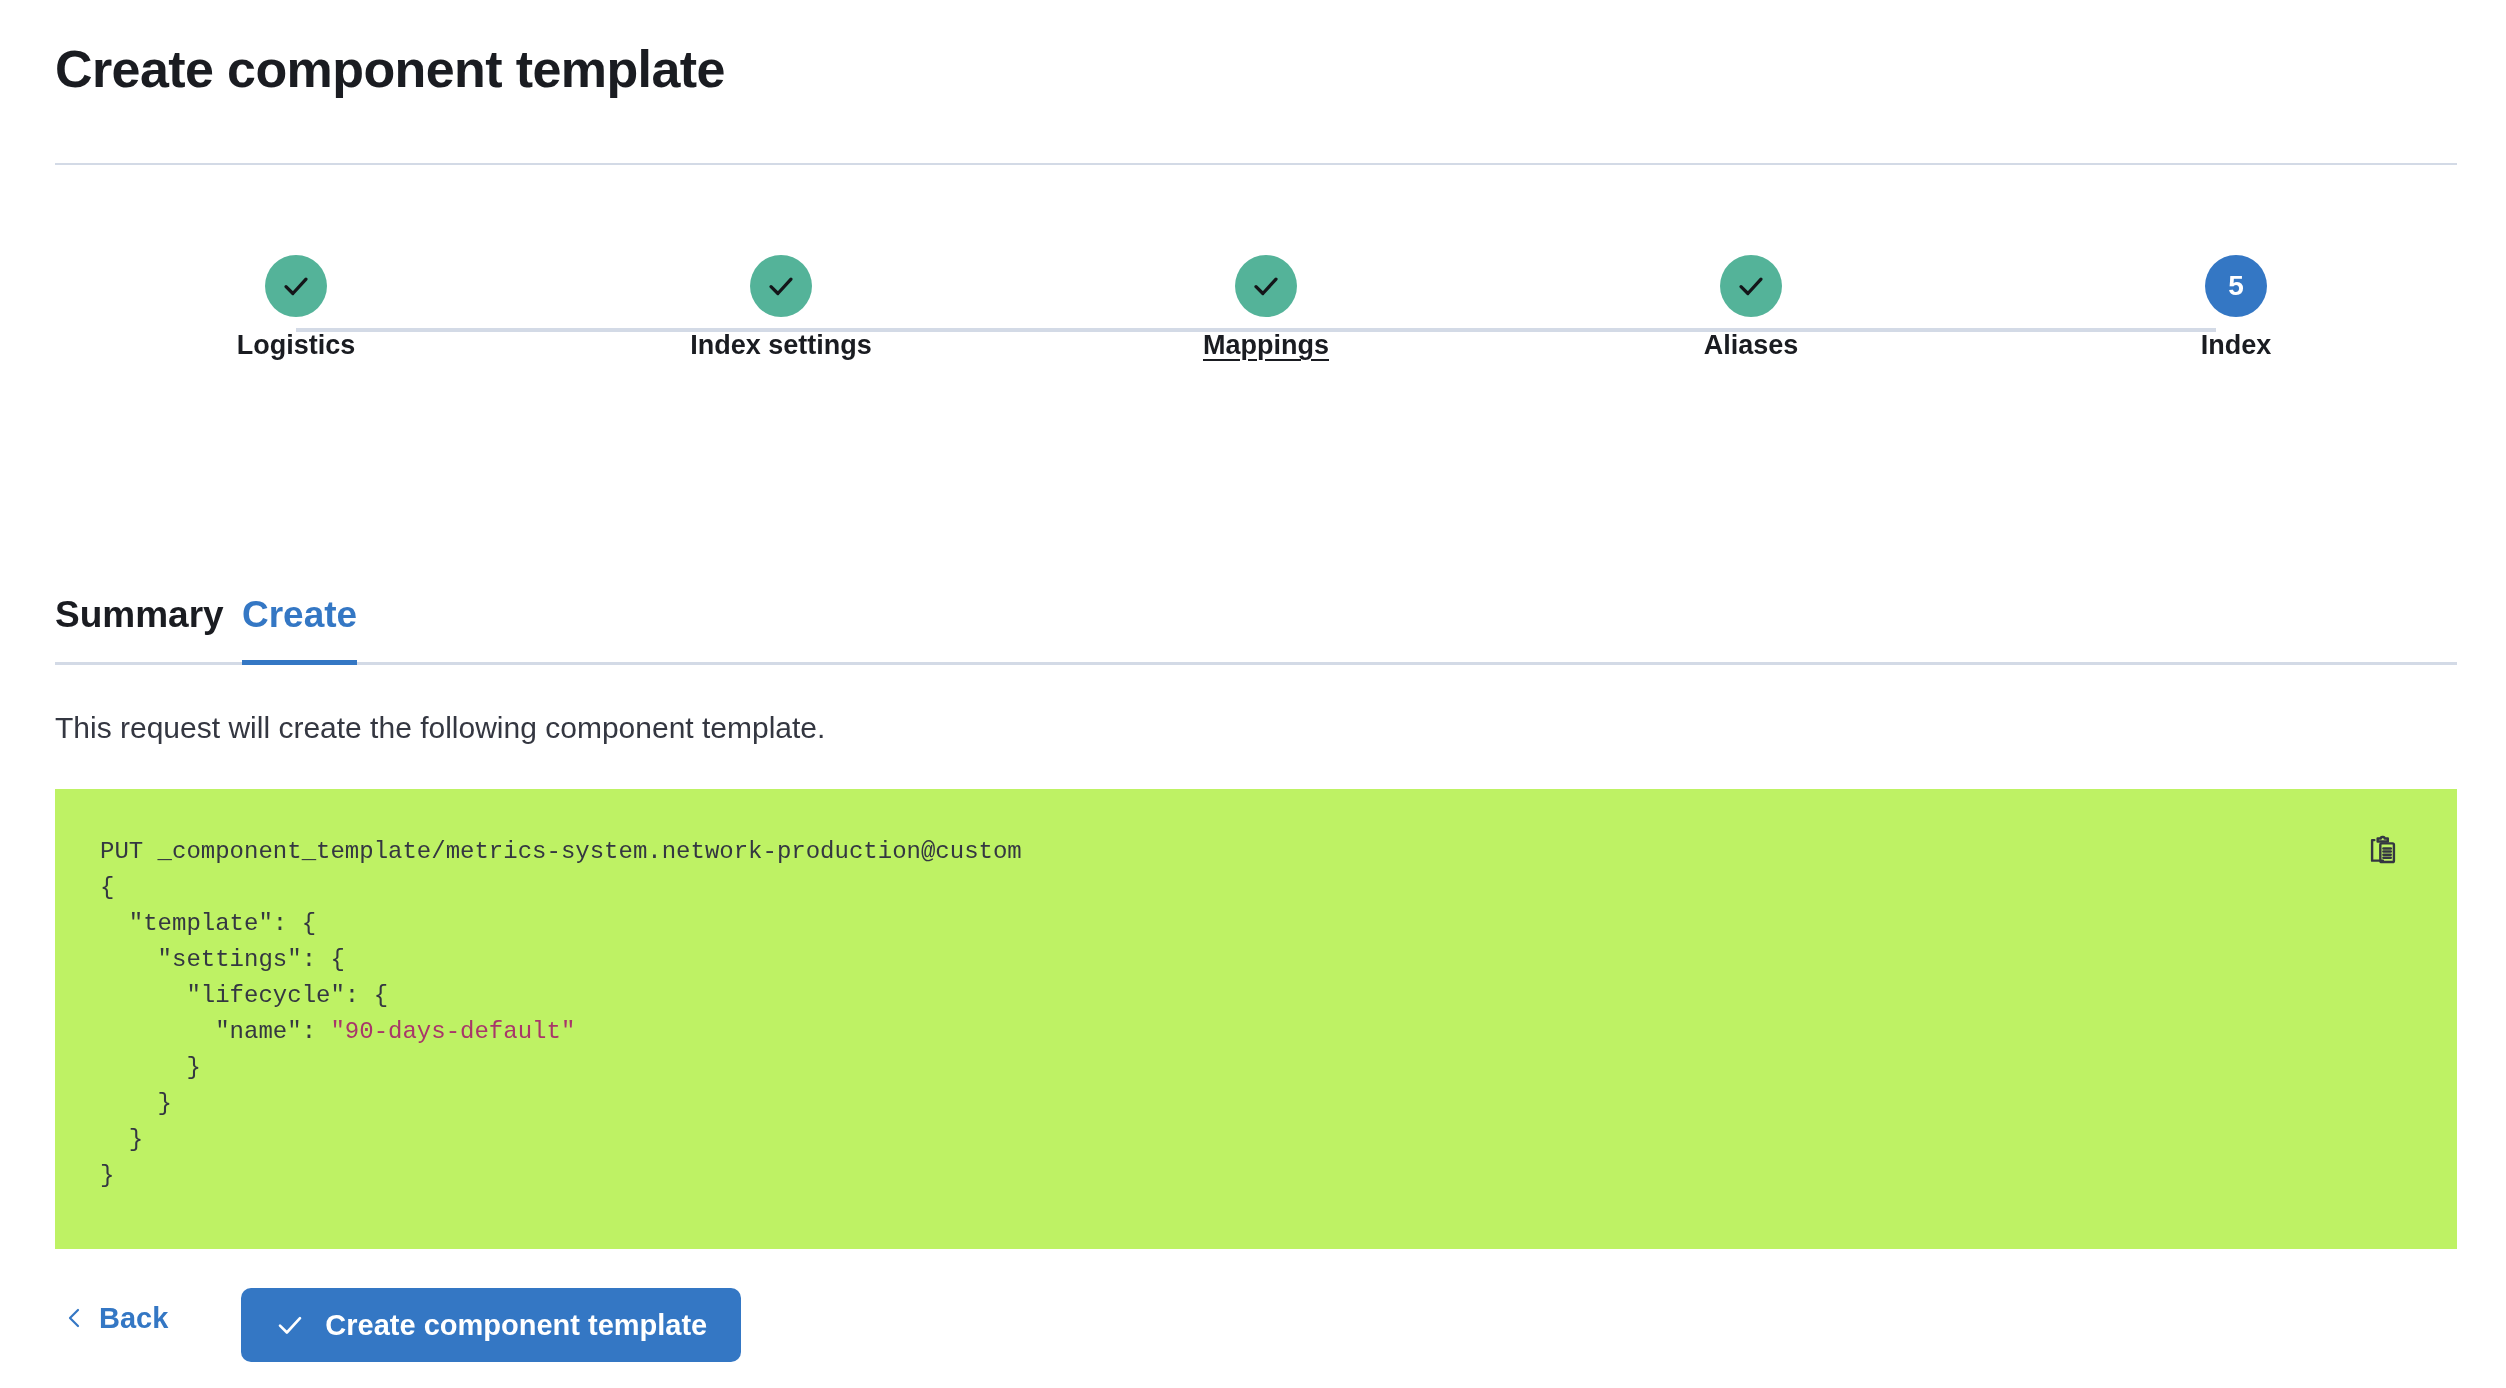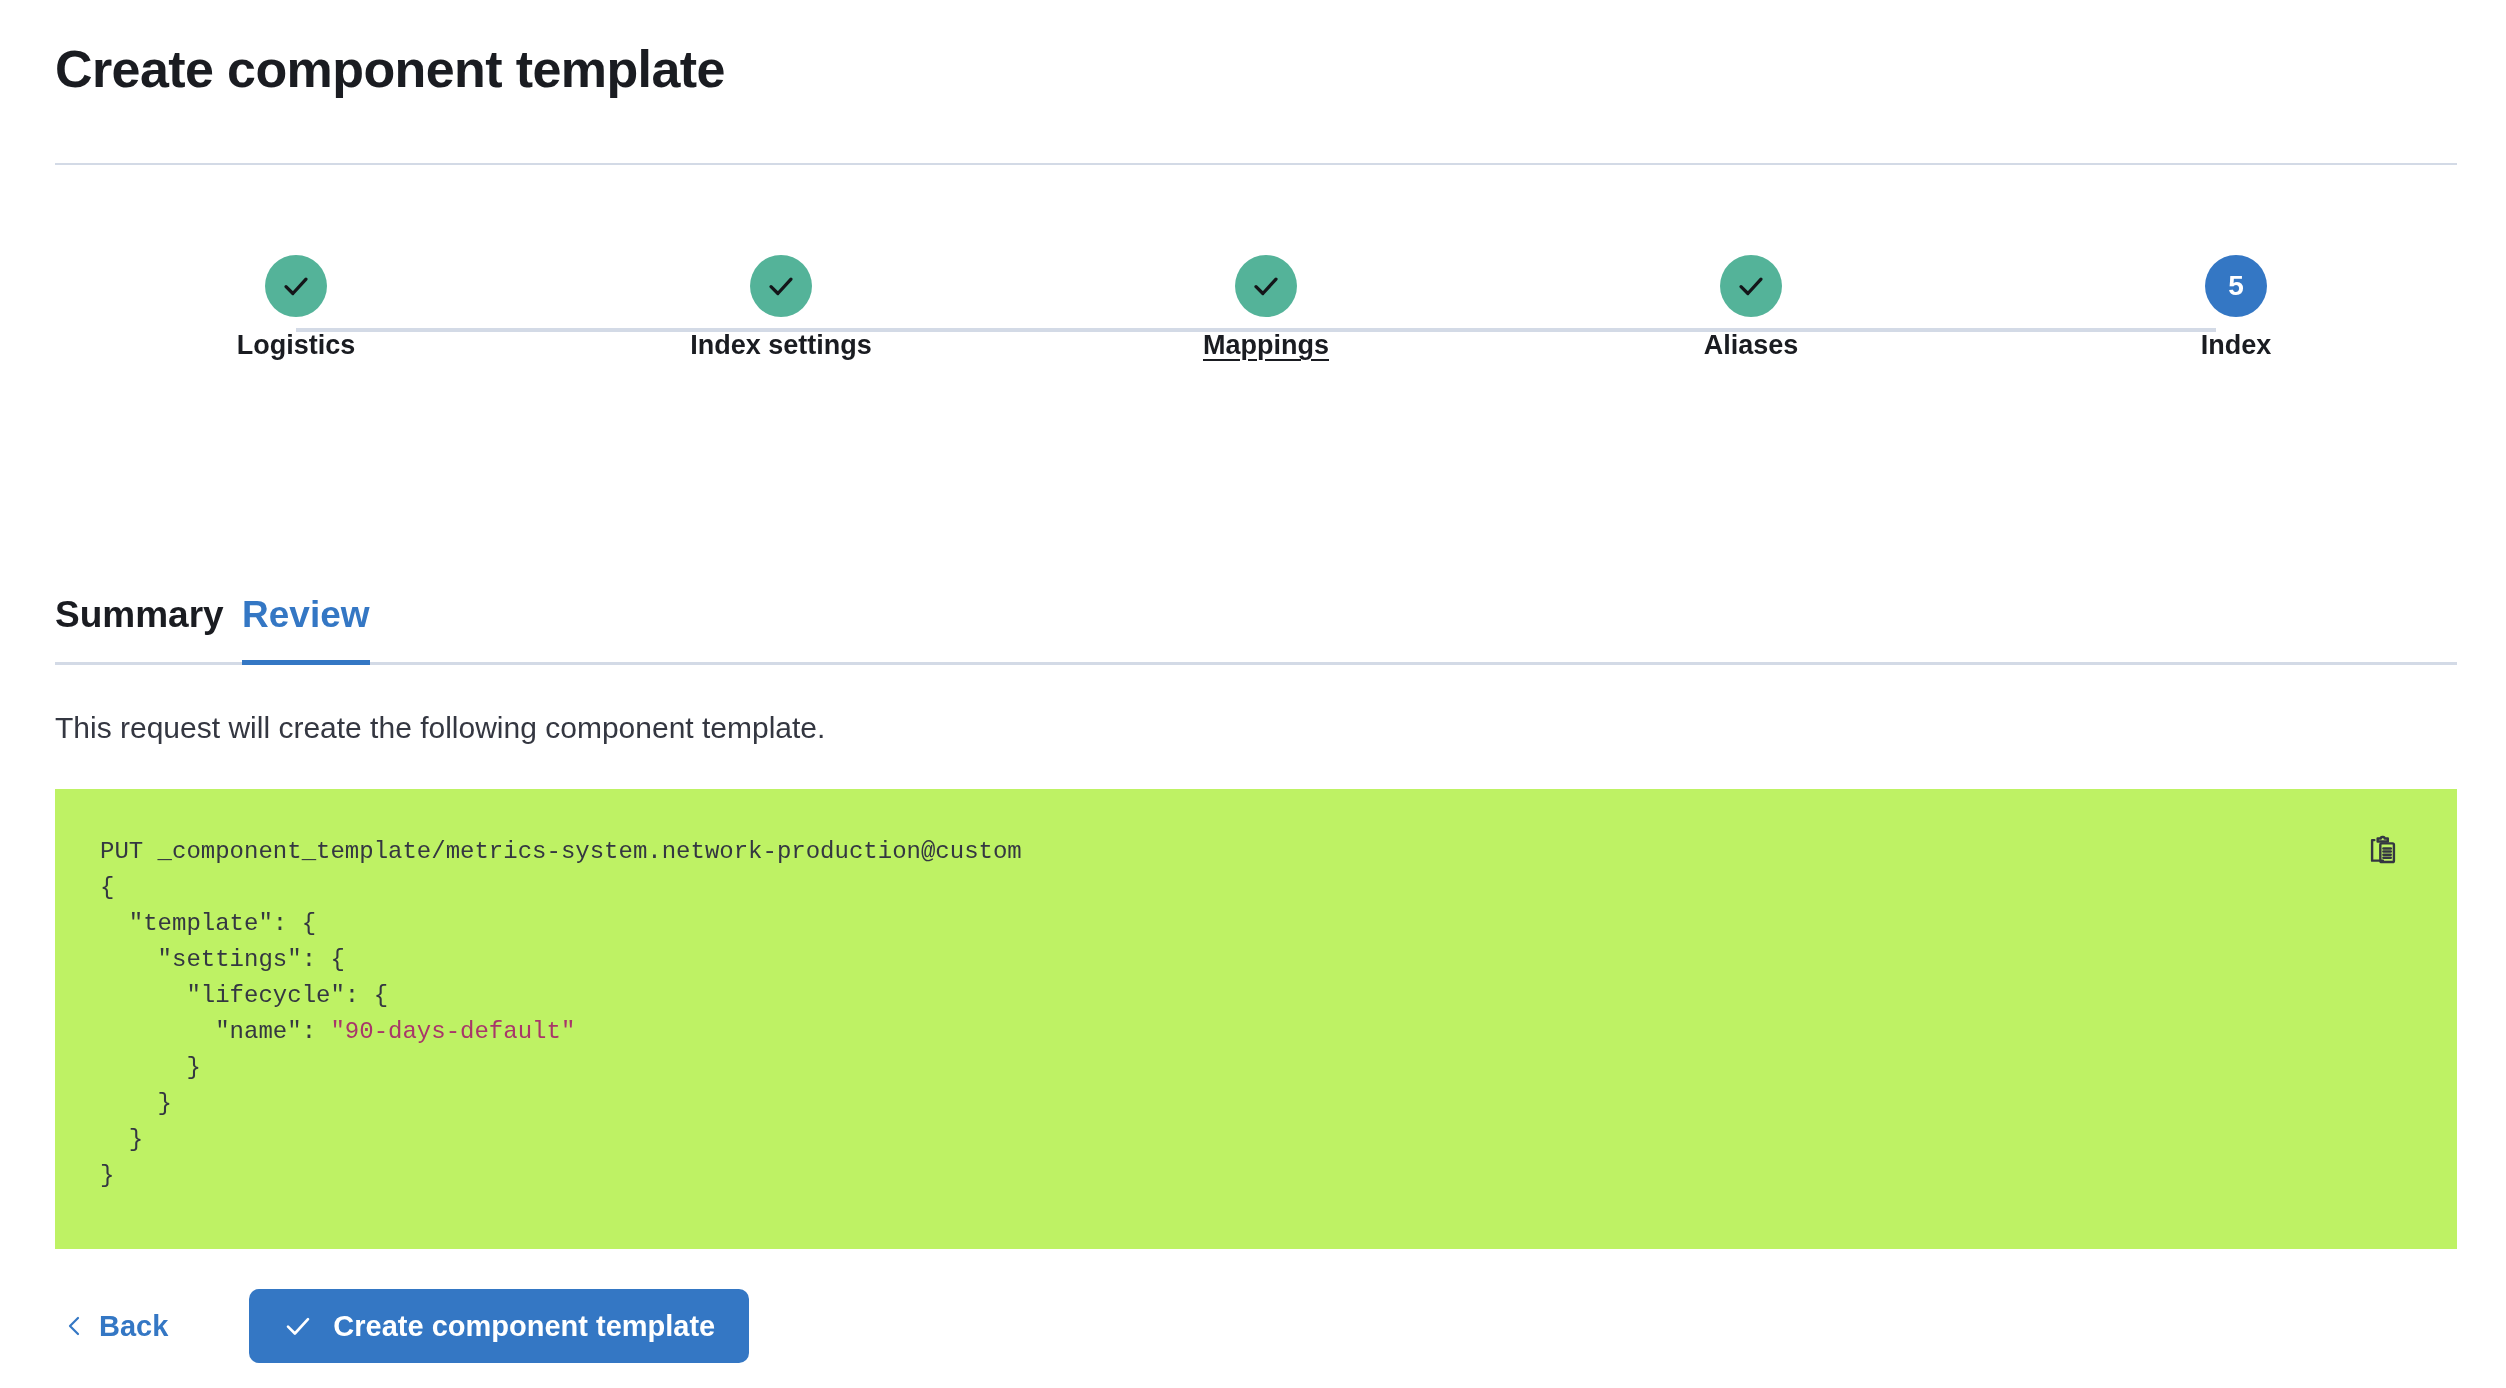--- a/index.html
+++ b/index.html
@@ -224,22 +224,21 @@
     color: #343741;
   }
 
   
   .footer-actions {
     position: absolute;
     left: 55px;
     top: 1288px;
     height: 76px;
     display: flex;
-    align-items: center;
-    gap: 8px;
+    gap: 0px;
   }
 
   .back-btn {
     display: inline-flex;
     align-items: center;
     gap: 12px;
     height: 60px;
     padding: 0 18px 0 8px;
     background: transparent;
     border: none;
@@ -343,21 +342,21 @@
         <span class="step-number">5</span>
       </div>
       <div class="step-label">Index</div>
     </div>
   </div>
 
 
   <div class="tabs">
     <div class="tabs-underline"></div>
     <button class="tab" id="tab-summary">Summary</button>
-    <button class="tab is-active" id="tab-request">Review</button>
+    <button class="tab is-active" id="tab-request">Create</button>
   </div>
 
   <p class="request-description">This request will create the following component template.</p>
 
   <div class="code-panel">
     <pre class="code-pre"><span>PUT _component_template/metrics-system.network-production@custom</span>
 <span>{</span>
 <span>  "template": {</span>
 <span>    "settings": {</span>
 <span>      "lifecycle": {</span>

